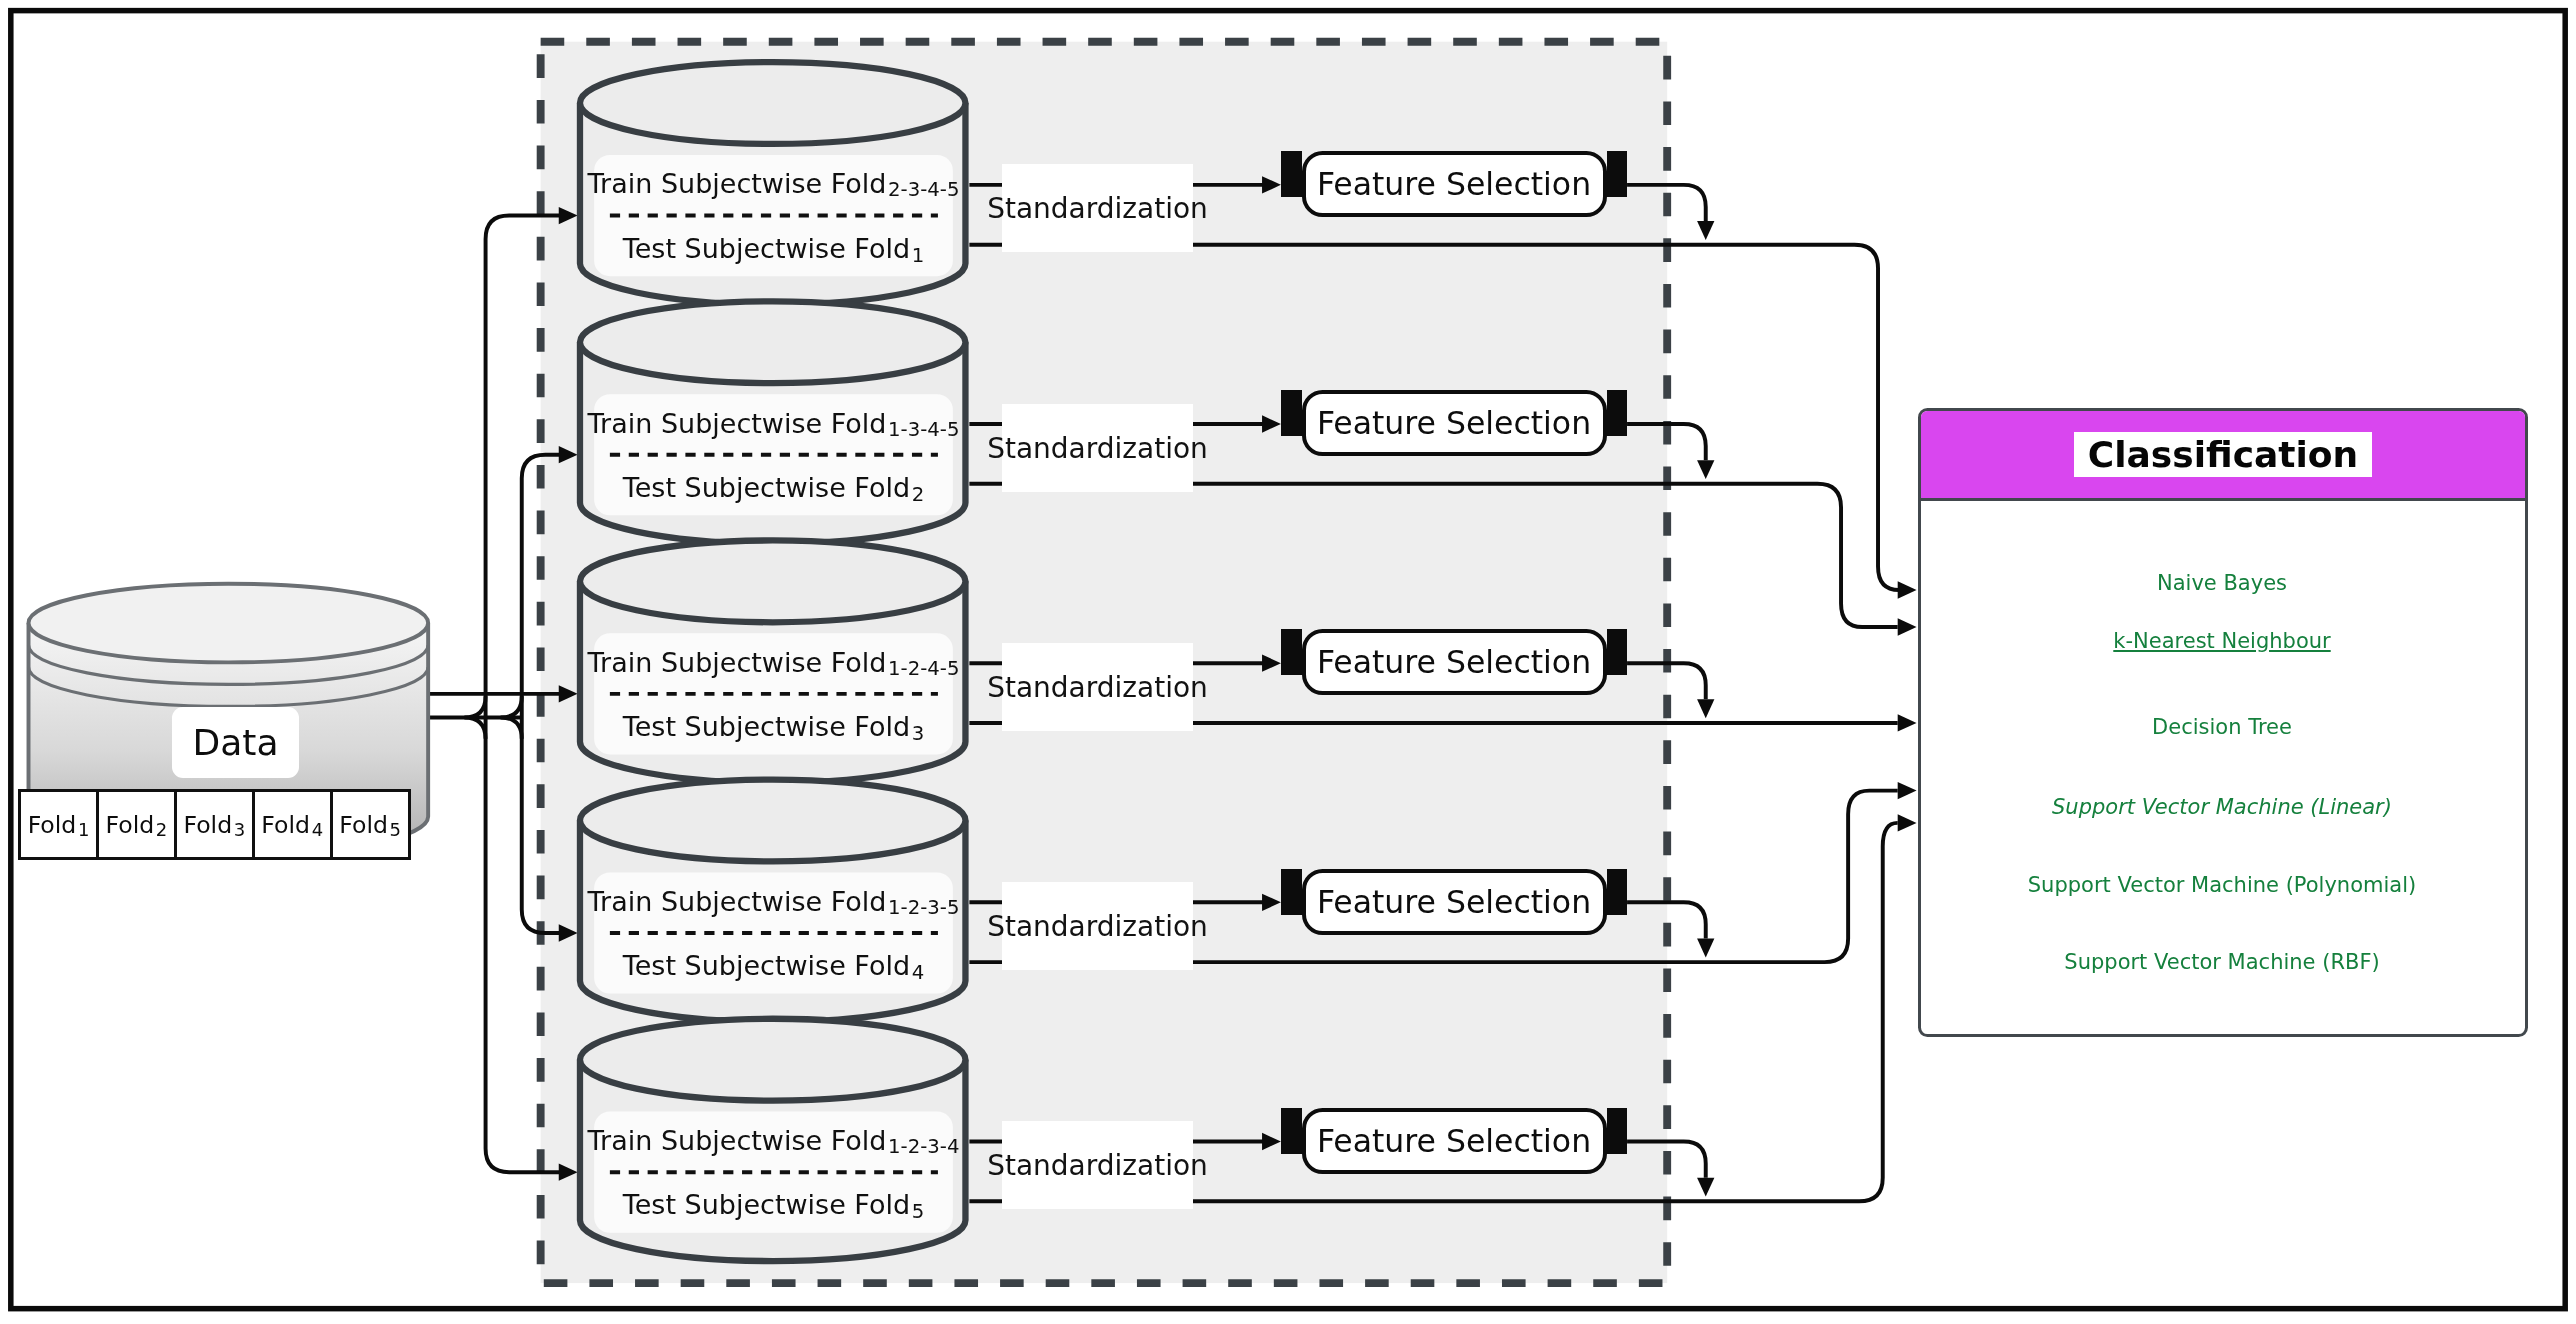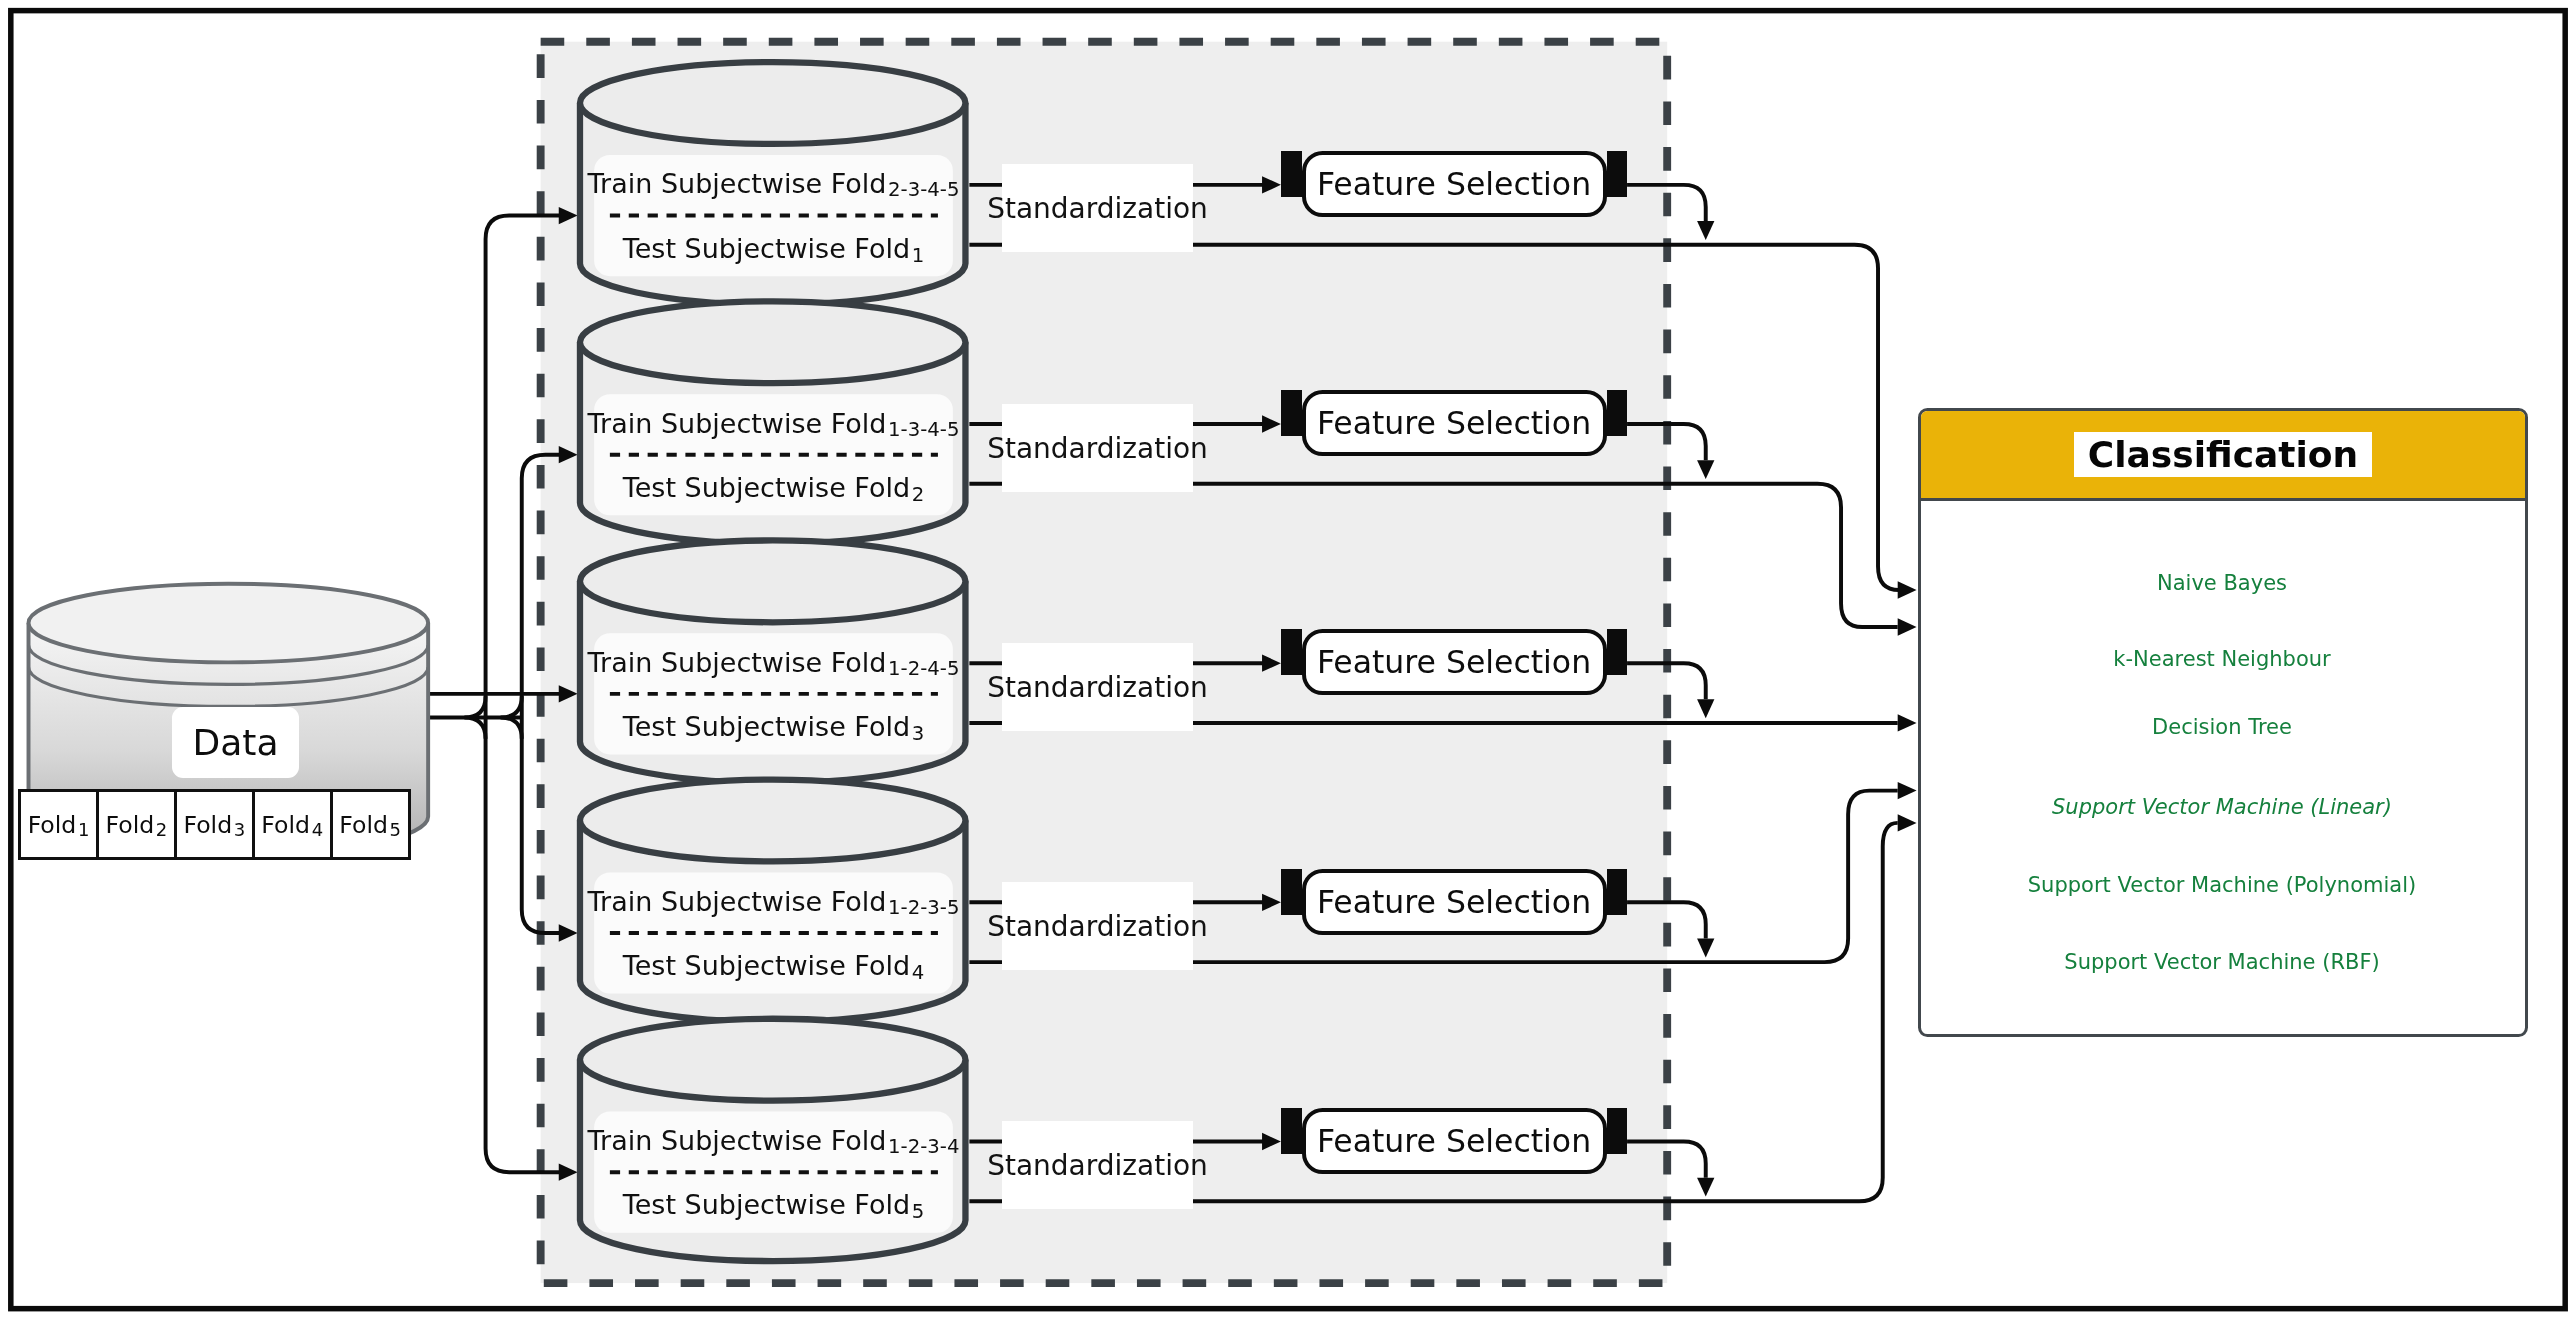--- a/index.html
+++ b/index.html
@@ -14,21 +14,21 @@
   
   .stdbox{left:1002px;width:191px;height:88px;background:#ffffff;font-size:28px;color:#131313;}
   
   .fswrap{left:1281px;width:346px;height:68px;display:flex;}
   .fstab{width:20.5px;height:46px;background:#0c0c0c;flex:0 0 auto;}
   .fsbox{flex:1 1 auto;height:58px;background:#ffffff;border:4.7px solid #0c0c0c;border-radius:20.5px;
          display:flex;align-items:center;justify-content:center;font-size:31.5px;color:#0d0d0d;white-space:nowrap;}
   
   .clsbox{left:1918px;top:408px;width:610px;height:629px;background:#ffffff;
           border:3.9px solid #42484d;border-radius:9.4px;box-sizing:border-box;}
-  .clshead{height:87px;background:#eab308;border-bottom:3.9px solid #42484d;border-radius:6.3px 6.3px 0 0;
+  .clshead{height:87px;background:#d946ef;border-bottom:3.9px solid #42484d;border-radius:6.3px 6.3px 0 0;
            display:flex;align-items:center;justify-content:center;}
   .clshead span{background:#ffffff;padding:1.6px 14px;font-size:36px;font-weight:bold;color:#060606;}
   .clsitem{left:0;width:602px;height:42px;font-size:21px;color:#15803d;white-space:nowrap;}
   
   .datalabel{left:172px;top:707px;width:127px;height:71px;background:#ffffff;border-radius:11px;
              font-size:36px;color:#0d0d0d;}
   .foldrow{left:18px;top:789px;display:flex;}
   .foldcell{width:75px;height:65px;background:#ffffff;border:3.1px solid #101010;margin-left:-3.1px;
             display:flex;align-items:center;justify-content:center;font-size:23.6px;color:#0d0d0d;white-space:nowrap;}
   .foldcell:first-child{margin-left:0;}
@@ -267,21 +267,21 @@
         <span>Feature Selection</span>
       </div>
     <div class="fstab"></div>
   </div>
 
   <div class="abs clsbox">
     <div class="clshead">
       <span>Classification</span>
     </div>
     <div class="abs ctr clsitem" style="top:151px;">Naive Bayes</div>
-    <div class="abs ctr clsitem" style="top:227px;">k-Nearest Neighbour</div>
+    <div class="abs ctr clsitem" style="top:209px;text-decoration:underline;">k-Nearest Neighbour</div>
     <div class="abs ctr clsitem" style="top:295px;">Decision Tree</div>
     <div class="abs ctr clsitem" style="top:375px;font-style:italic;">Support Vector Machine (Linear)</div>
     <div class="abs ctr clsitem" style="top:453px;">Support Vector Machine (Polynomial)</div>
     <div class="abs ctr clsitem" style="top:530px;">Support Vector Machine (RBF)</div>
   </div>
 
 </div>
 
 
 </body></html>

